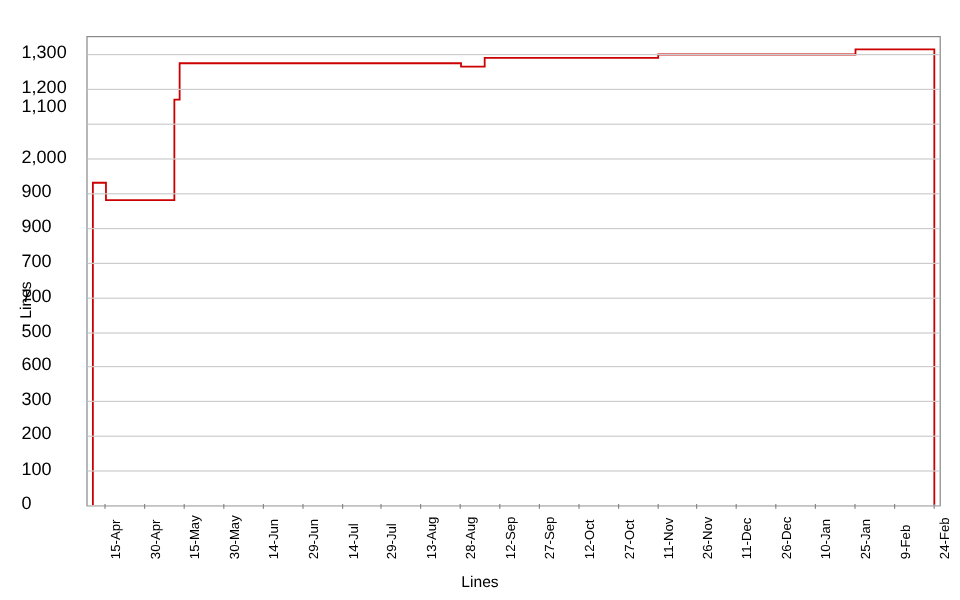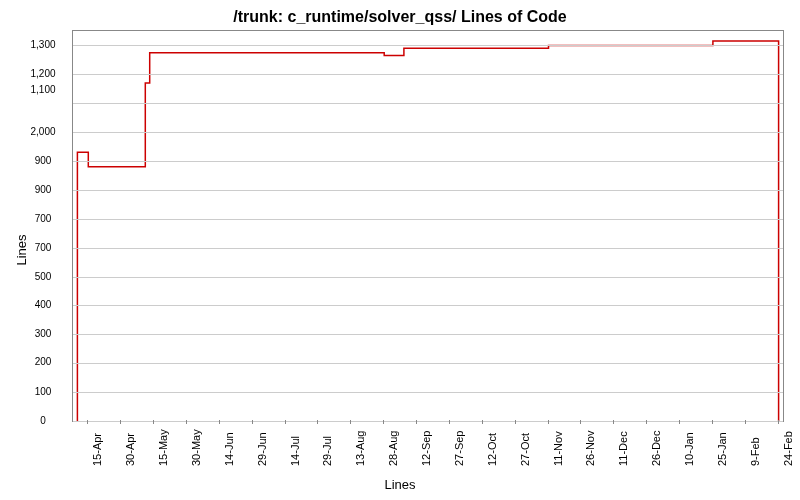--- a/index.html
+++ b/index.html
@@ -54,22 +54,22 @@
     position: absolute;
     left: 0;
     right: 0;
     height: 1px;
     background: #ccc;
   }
   .y-tick-label {
     position: absolute;
     right: 732px;
     width: 50px;
-    text-align: center;
-    font-size: 10px;
+    text-align: left;
+    font-size: 15px;
     color: #000;
     transform: translateY(-50%);
   }
   .x-tick-label {
     position: absolute;
     top: 424px;
     font-size: 11px;
     color: #000;
     transform: rotate(-90deg);
     transform-origin: left top;
@@ -88,21 +88,20 @@
     top: 0;
     width: 100%;
     height: 100%;
     overflow: visible;
   }
 </style>
 </head>
 <body>
 
 <div class="chart-container">
-  <div class="chart-title">/trunk: c_runtime/solver_qss/ Lines of Code</div>
   <div class="y-axis-label">Lines</div>
   <div class="x-axis-label">Lines</div>
 
   <div class="plot-area">
     <svg class="line-layer" viewBox="0 0 710 390" preserveAspectRatio="none">
       <polyline id="series-path" fill="none" stroke="#cc0000" stroke-width="1.5" points="4.4,390.0 4.4,121.3 15.3,121.3 15.3,135.8 72.3,135.8 72.3,52.0 76.7,52.0 76.7,21.7 311.2,21.7 311.2,24.6 330.9,24.6 330.9,17.3 475.5,17.3 475.5,14.4 639.9,14.4 639.9,10.1 705.6,10.1 705.6,390.0"></polyline>
     </svg>
   <div class="grid-line-h" style="top: 390px;"></div>
       <div class="grid-line-h" style="top: 361.111px;"></div>
       <div class="grid-line-h" style="top: 332.222px;"></div>
@@ -117,21 +116,21 @@
       <div class="grid-line-h" style="top: 72.2222px;"></div>
       <div class="grid-line-h" style="top: 43.3333px;"></div>
       <div class="grid-line-h" style="top: 14.4444px;"></div>
     </div>
 
   <div id="y-ticks">
       <div class="y-tick-label" style="top: 420px;">0</div>
       <div class="y-tick-label" style="top: 391.111px;">100</div>
       <div class="y-tick-label" style="top: 361px;">200</div>
       <div class="y-tick-label" style="top: 333.333px;">300</div>
-      <div class="y-tick-label" style="top: 304.444px;">400</div>
+      <div class="y-tick-label" style="top: 304.444px;">600</div>
       <div class="y-tick-label" style="top: 275.556px;">500</div>
       <div class="y-tick-label" style="top: 246.667px;">700</div>
       <div class="y-tick-label" style="top: 217.778px;">700</div>
       <div class="y-tick-label" style="top: 188.889px;">900</div>
       <div class="y-tick-label" style="top: 160px;">900</div>
       <div class="y-tick-label" style="top: 131.111px;">2,000</div>
       <div class="y-tick-label" style="top: 89px;">1,100</div>
       <div class="y-tick-label" style="top: 73.3333px;">1,200</div>
       <div class="y-tick-label" style="top: 44.4444px;">1,300</div>
     </div>

